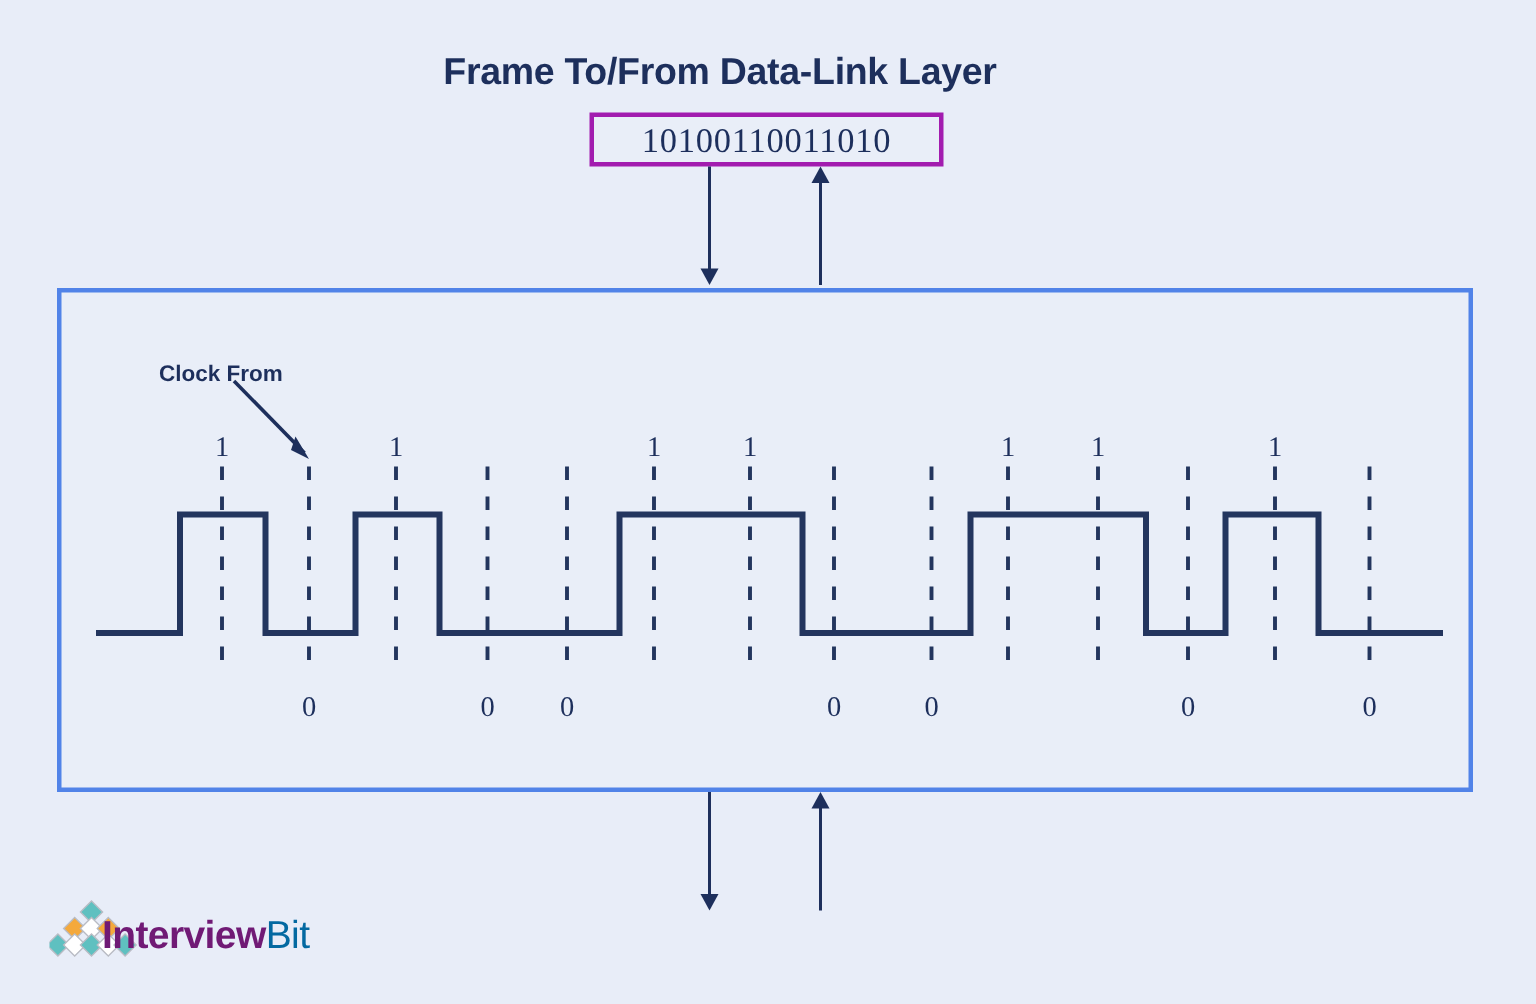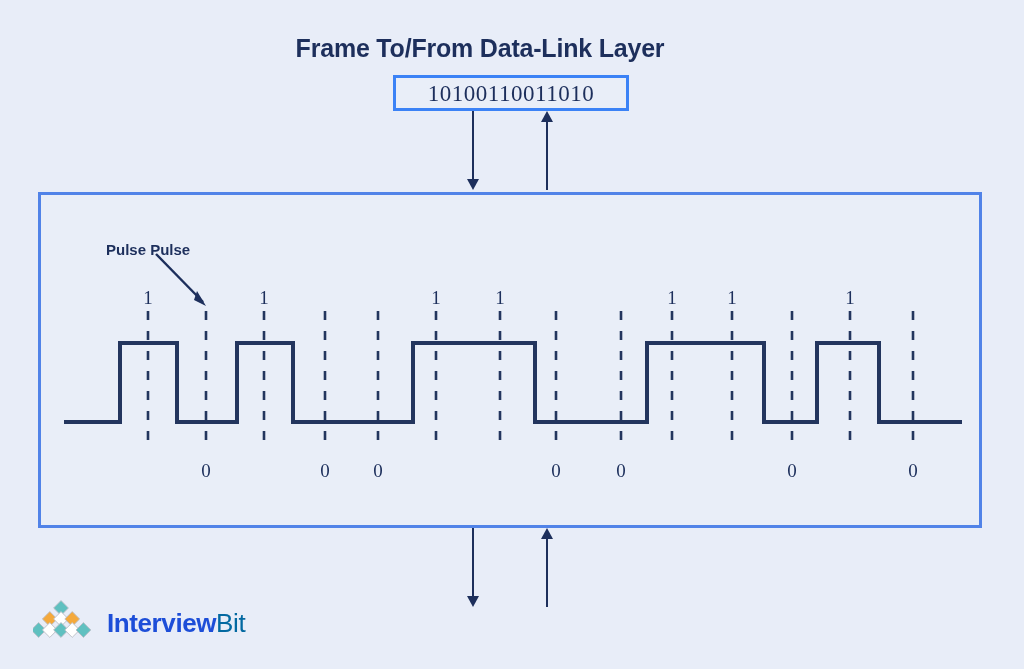--- a/index.html
+++ b/index.html
@@ -22,21 +22,21 @@
     font-weight:bold;
     color:#1d2f5c;
     letter-spacing:-0.2px;
   }
 
   
   .frame-box{
     position:absolute;
     left:393px;top:75px;
     width:236px;height:36px;
-    border:3px solid #3b82f6;
+    border:3px solid #a21caf;
     background:#e9eef8;
     box-sizing:border-box;
     display:flex;align-items:center;justify-content:center;
   }
   .frame-bits{
     font-family:"Liberation Serif", serif;
     font-size:23px;
     color:#1d2f5c;
     letter-spacing:0.5px;
     line-height:1;
@@ -98,21 +98,21 @@
     width:205px;height:48px;
   }
   .logo-text{
     position:absolute;
     left:68px;top:608px;
     font-size:26px;
     color:#6d6e71;
     letter-spacing:-0.4px;
     white-space:nowrap;
   }
-  .logo-text .bold{font-weight:bold;color:#1d4ed8;margin-left:39px;}
+  .logo-text .bold{font-weight:bold;color:#701a75;}
   .logo-text .thin{font-weight:normal;color:#0369a1;}
 </style>
 </head>
 <body>
 
 <div id="stage">
 
   <div class="title">Frame To/From Data-Link Layer</div>
 
   <div class="frame-box">
@@ -123,21 +123,21 @@
     <div class="shaft" style="height:70px;"></div>
     <div class="head down" style="top:68px;"></div>
   </div>
   <div class="arrow" style="left:546px;top:111px;width:2px;height:79px;">
     <div class="shaft" style="top:10px;height:69px;"></div>
     <div class="head up" style="top:0px;"></div>
   </div>
 
   <div class="medium-box"></div>
 
-  <div class="clock-label">Pulse Pulse</div>
+  <div class="clock-label">Clock From</div>
 
   <svg class="wave-svg" width="944" height="336" viewBox="0 0 944 336">
     <g id="clock-lines">
         <line x1="110" x2="110" y1="119" y2="256" stroke="#23355e" stroke-width="2.6" stroke-dasharray="9 11"></line>
         <line x1="168" x2="168" y1="119" y2="256" stroke="#23355e" stroke-width="2.6" stroke-dasharray="9 11"></line>
         <line x1="226" x2="226" y1="119" y2="256" stroke="#23355e" stroke-width="2.6" stroke-dasharray="9 11"></line>
         <line x1="287" x2="287" y1="119" y2="256" stroke="#23355e" stroke-width="2.6" stroke-dasharray="9 11"></line>
         <line x1="340" x2="340" y1="119" y2="256" stroke="#23355e" stroke-width="2.6" stroke-dasharray="9 11"></line>
         <line x1="398" x2="398" y1="119" y2="256" stroke="#23355e" stroke-width="2.6" stroke-dasharray="9 11"></line>
         <line x1="462" x2="462" y1="119" y2="256" stroke="#23355e" stroke-width="2.6" stroke-dasharray="9 11"></line>

